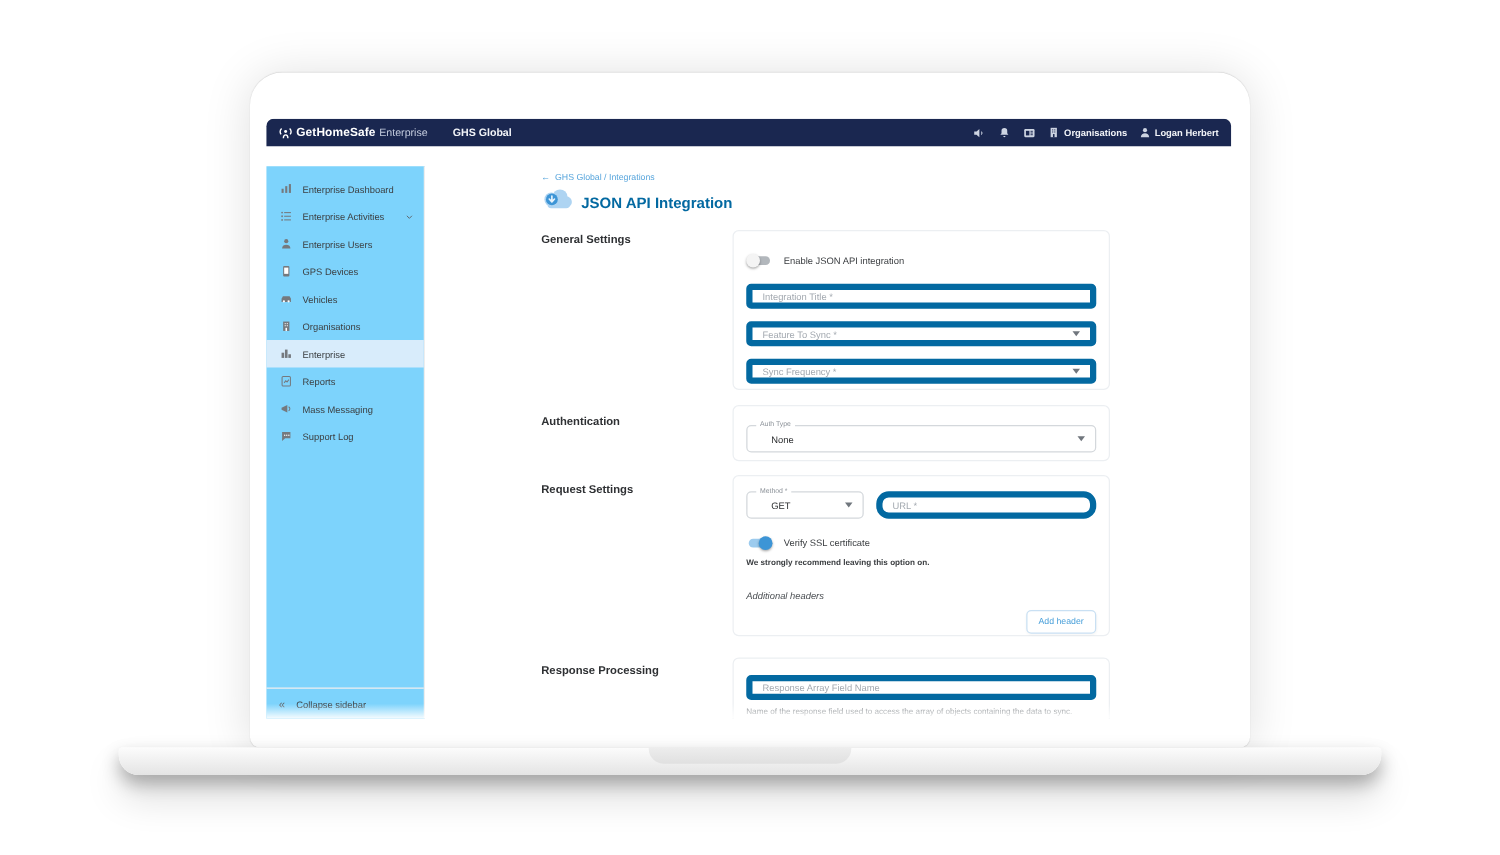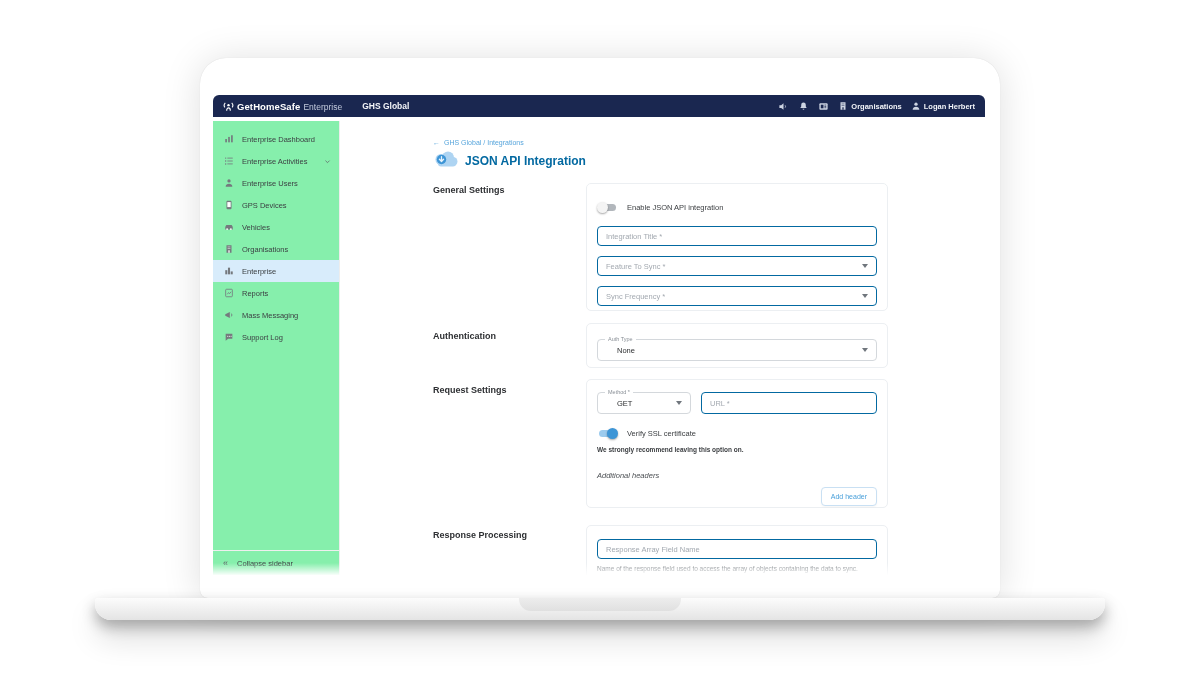--- a/index.html
+++ b/index.html
@@ -26,21 +26,21 @@
   .brand .mark { align-self:center; display:flex; }
   .brand .bname { font-size:9.5px; font-weight:bold; letter-spacing:.1px; }
   .brand .bsuffix { font-size:8.5px; font-weight:400; color:#c3cbdd; }
   .org-name { margin-left:20px; font-size:8.5px; font-weight:bold; color:#f2f4f8; }
   .nav-right { margin-left:auto; display:flex; align-items:center; gap:9px; }
   .nav-ic { display:flex; align-items:center; cursor:pointer; }
   .nav-group { display:flex; align-items:center; gap:3px; cursor:pointer; }
   .nav-group span { font-size:7.5px; font-weight:bold; color:#f2f4f8; }
 
   
-  .sidebar { position:absolute; left:0; top:26px; bottom:0; width:127px; background:#86efac;
+  .sidebar { position:absolute; left:0; top:38px; bottom:0; width:127px; background:#7dd3fc;
              border-right:1px solid #ededed; padding-top:7px; }
   .side-item { height:22px; display:flex; align-items:center; padding:0 8px 0 10px; cursor:pointer; }
   .side-item.active { background:#d8ecfb; }
   .side-item .sic { width:11px; display:flex; justify-content:center; }
   .side-item .slabel { margin-left:8px; font-size:7.5px; color:#3c4043; white-space:nowrap; }
   .side-item .chev { margin-left:auto; display:flex; }
   .collapse-row { position:absolute; left:0; right:0; bottom:0; height:25px; border-top:1px solid #efefef;
              display:flex; align-items:center; padding-left:10px; cursor:pointer; }
   .collapse-row .cic { font-size:9px; color:#5f6368; }
   .collapse-row .slabel { margin-left:9px; font-size:7.5px; color:#3c4043; }
@@ -55,21 +55,21 @@
   .sec-row .sec-label { width:153px; padding-top:2px; font-size:9px; font-weight:bold; color:#2e3033; }
   .card { width:302px; background:#fff; border:1px solid #eceff2; border-radius:5px; padding:0 10px; }
   .card-general { margin-top:11px; height:128px; padding-top:18px; }
   .card-auth    { height:45px; padding-top:15px; }
   .card-request { height:129px; padding-top:12px; }
   .card-response{ height:84px; padding-top:13px; }
   .row-gap-12 { margin-top:12px; }
   .row-gap-11 { margin-top:11px; }
   .row-gap-17 { margin-top:17px; }
 
-  .field { position:relative; height:20px; border:1px solid #0369a1; border-radius:4px; background:#fff;
+  .field { position:relative; height:20px; border:5px solid #0369a1; border-radius:4px; background:#fff;
            display:flex; align-items:center; padding:0 8px; }
   .field + .field { margin-top:10px; }
   .field input { border:none; outline:none; width:100%; font-size:7.5px; color:#2f2f2f; font-family:inherit; background:transparent; }
   .field input::placeholder { color:#a3a9b0; }
   .ph { font-size:7.5px; color:#a3a9b0; }
   .caret { position:absolute; right:8px; top:50%; margin-top:-2px; width:0; height:0;
            border-left:3.5px solid transparent; border-right:3.5px solid transparent; border-top:4px solid #70767d; }
   .notched { position:relative; height:22px; border:1px solid #d4d8dc; border-radius:4px; background:#fff;
            display:flex; align-items:center; padding:0 19px; cursor:pointer; }
   .notched .nlabel { position:absolute; top:-4px; left:7px; background:#fff; padding:0 3px; font-size:5.5px; color:#8a9097; }
@@ -80,21 +80,21 @@
   .switch .track { position:absolute; left:2px; right:2px; top:2px; bottom:2px; border-radius:5px; }
   .switch .thumb { position:absolute; top:0; width:11px; height:11px; border-radius:50%; box-shadow:0 1px 2px rgba(0,0,0,.35); }
   .switch.off .track { background:#b2b7bc; }
   .switch.off .thumb { left:0; background:#f4f4f4; }
   .switch.on .track { background:#9ccbee; }
   .switch.on .thumb { right:0; background:#3d95d6; }
   .toggle-label { font-size:7.5px; color:#3a3d40; }
 
   .method-url { display:flex; gap:10px; }
   .method-sel { width:94px; }
-  .url-field { flex:1; height:22px; }
+  .url-field { flex:1; height:22px;border-radius:10px; }
   .ssl-toggle { margin-top:14px; }
   .ssl-note { margin-top:7px; font-size:6.5px; font-weight:bold; color:#3a3d40; }
   .add-headers-label { margin-top:18px; font-size:7.5px; color:#4b4f53;font-style:italic; }
   .btn-row { margin-top:7px; display:flex; justify-content:flex-end; }
   .add-header-btn { height:19px; padding:0 9px; background:#fff; border:1px solid #c9e0f3; border-radius:4px;
            color:#4aa0da; font-size:7px; font-family:inherit; cursor:pointer; box-shadow:0 1px 2px rgba(0,0,0,.04); }
   .help-text { margin-top:5px; font-size:6.5px; line-height:10px; color:#6e7479; }
 </style>
 </head>
 <body>

